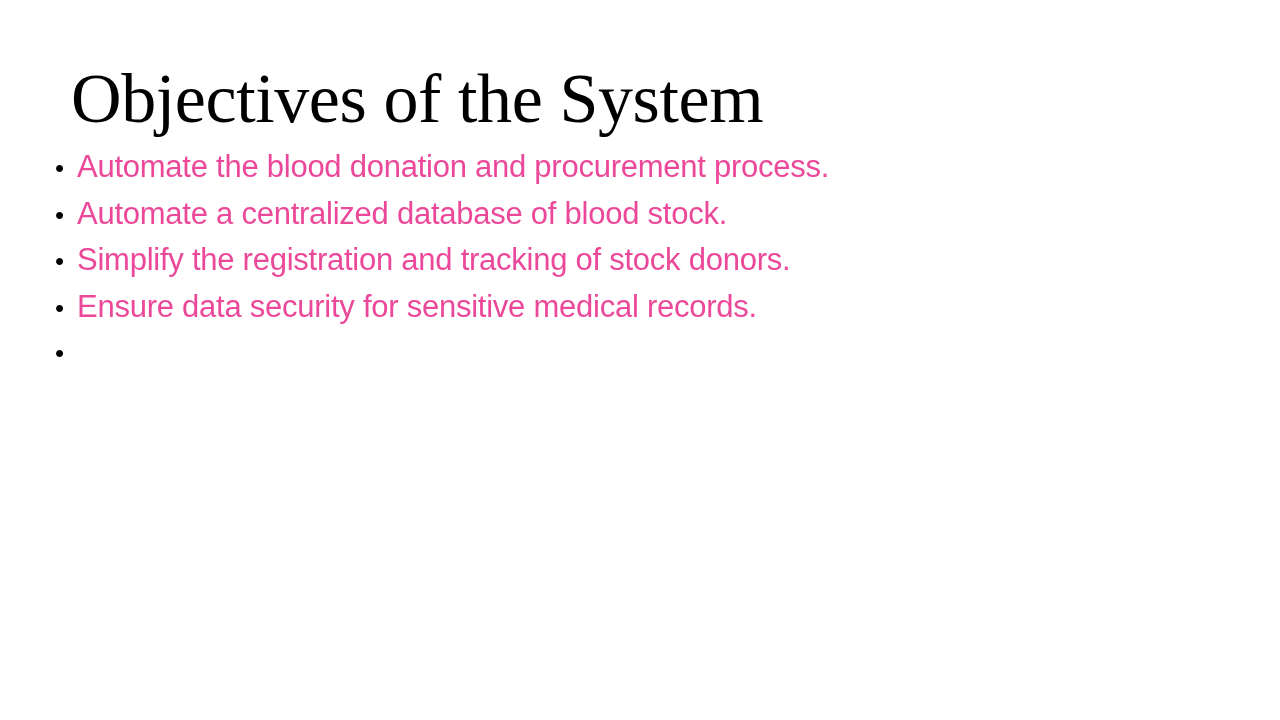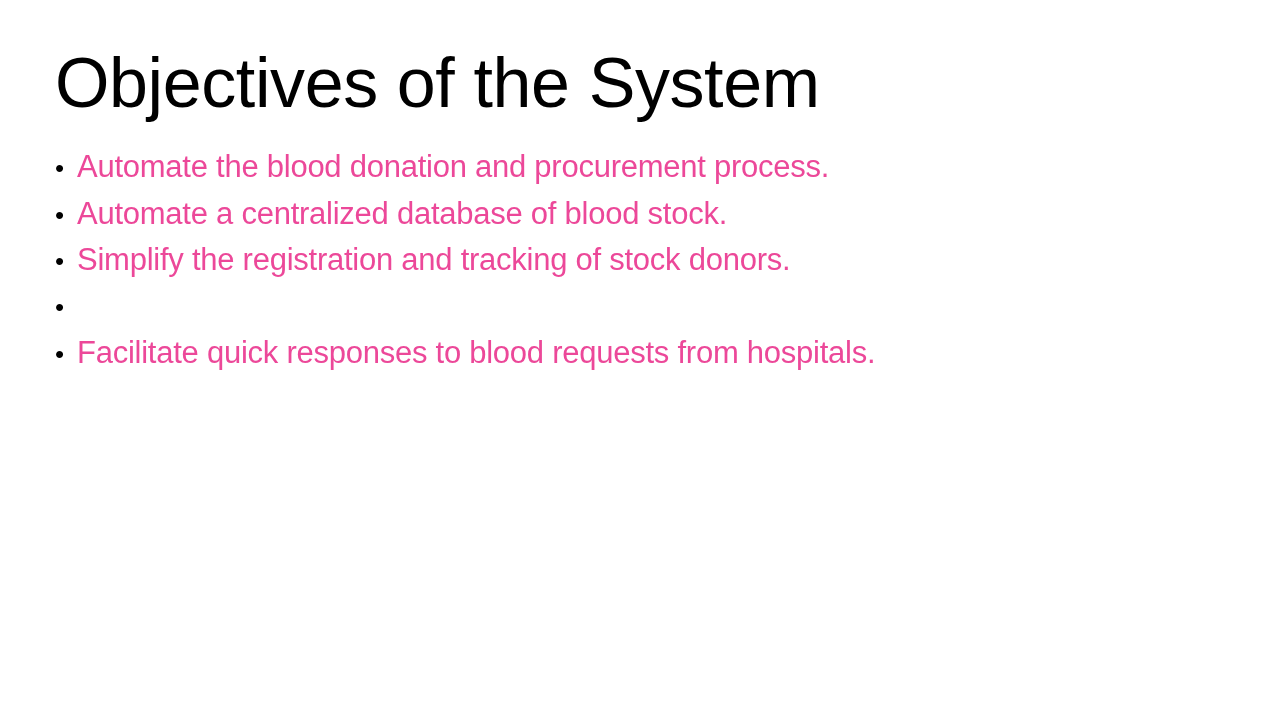--- a/index.html
+++ b/index.html
@@ -24,22 +24,22 @@
     height: 720px;
     background: #ffffff;
     box-sizing: border-box;
   }
 
   .slide-title {
     position: absolute;
     left: 55px;
     top: 48px;
     width: 1100px;
-    margin: 0;
-    font-family: Liberation Sans, sans-serif;
+    margin: 16px;
+    font-family: Liberation Serif, serif;
     font-size: 70px;
     font-weight: 300;
     line-height: 1.0;
     letter-spacing: -0.4px;
     color: #000000;
     white-space: nowrap;
   }
 
   .bullet-list {
     position: absolute;
@@ -96,22 +96,22 @@
       <span class="bullet-text">Automate a centralized database of blood stock.</span>
     </li>
 
     <li class="bullet-item">
       <span class="bullet-marker">•</span>
       <span class="bullet-text">Simplify the registration and tracking of stock donors.</span>
     </li>
 
     <li class="bullet-item">
       <span class="bullet-marker">•</span>
+      <span class="bullet-text">Ensure data security for sensitive medical records.</span>
     </li>
 
     <li class="bullet-item">
       <span class="bullet-marker">•</span>
-      <span class="bullet-text">Facilitate quick responses to blood requests from hospitals.</span>
     </li>
 
   </ul>
 
 </div>
 
 </body></html>

